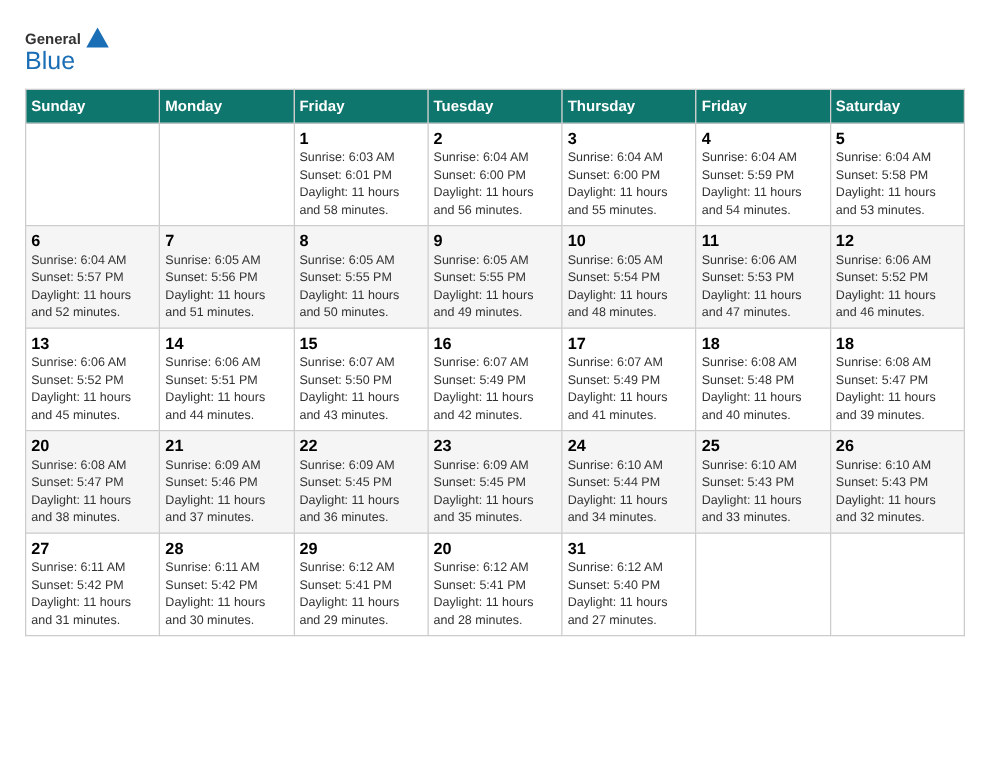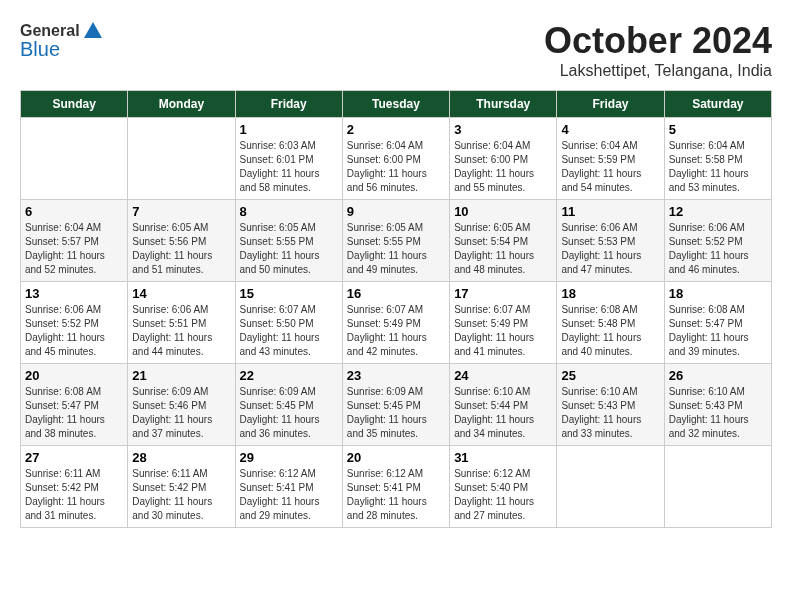--- a/index.html
+++ b/index.html
@@ -32,24 +32,24 @@
     .location-subtitle {
       font-size: 16px;
       color: #333;
     }
     .calendar {
       width: 100%;
       border-collapse: collapse;
       font-size: 11px;
     }
     .calendar thead th {
-      background-color: #14532d;
+      background-color: #0f766e;
       color: #fff;
       padding: 6px 4px;
-      text-align: center;
+      text-align: left;
       font-size: 12px;
       font-weight: bold;
       border: 1px solid #ccc;
     }
     .calendar tbody td {
       border: 1px solid #ccc;
       vertical-align: top;
       padding: 4px;
       width: calc(100% / 7);
       min-height: 80px;
@@ -72,30 +72,26 @@
     .empty-cell {
       background: #fff !important;
     }
   </style>
 </head>
 <body>
 
 <div class="header-section">
   <div class="logo">
     <div style="display:flex; align-items:center;">
-      <span style="font-size:16px; font-weight:bold; color:#333;">General</span>
+      <span style="font-size:12px; font-weight:bold; color:#333;">General</span>
       <svg width="22" height="22" viewBox="0 0 22 22" style="margin: 0 2px;">
         <polygon points="11,2 20,18 2,18" fill="#1a6eb5"></polygon>
       </svg>
     </div>
     <span style="font-size:20px; font-weight:normal; color:#1a6eb5; margin-top:-4px;">Blue</span>
-  </div>
-  <div class="title-section">
-    <div class="month-title">October 2024</div>
-    <div class="location-subtitle">Lakshettipet, Telangana, India</div>
   </div>
 </div>
 
 <table class="calendar">
   <thead>
     <tr>
       <th>Sunday</th>
       <th>Monday</th>
       <th>Friday</th>
       <th>Tuesday</th>

